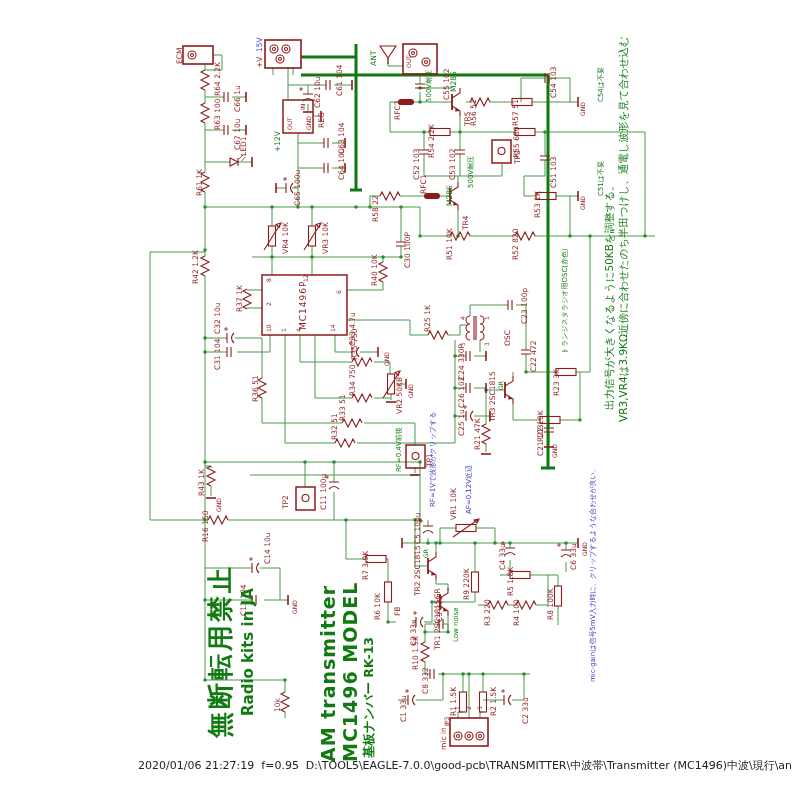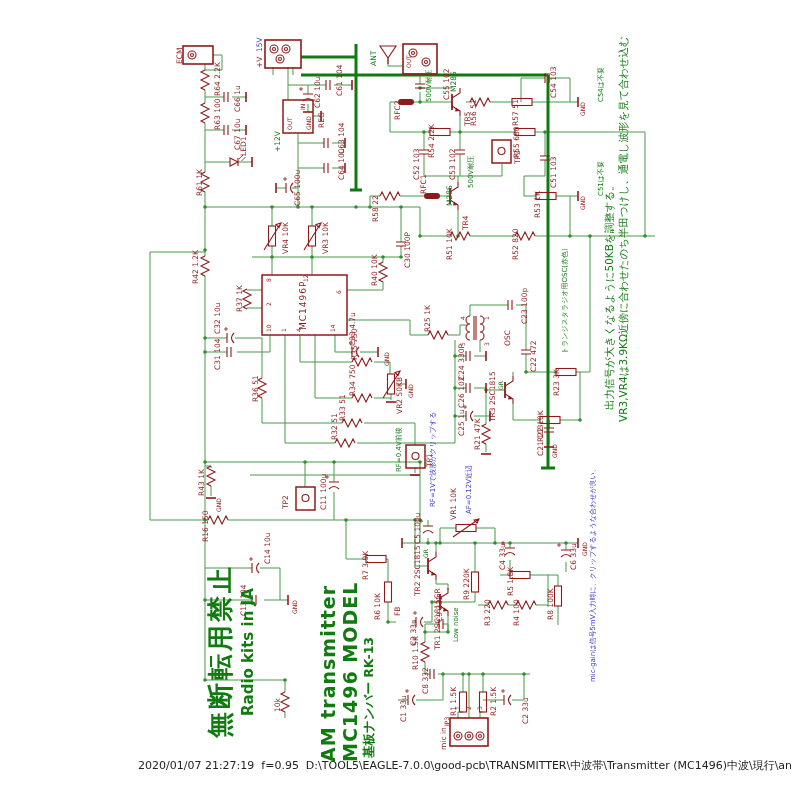--- a/index.html
+++ b/index.html
@@ -516,15 +516,15 @@
 <span class="v tiny" style="left:466px;top:710px">2</span>
 <span class="v tiny" style="left:477px;top:710px">3</span>
 <span class="v b n7" style="left:590px;top:682px">mic-gainは信号5mV入力時に、クリップするような合わせが良い、</span>
 
 <span class="v g stamp" style="left:206px;top:738px">無断転用禁止</span>
 <span class="v g brand" style="left:240px;top:716px">Radio kits in JA</span>
 <span class="v g t19" style="left:318px;top:762px">AM transmitter</span>
 <span class="v g t19" style="left:340px;top:762px">MC1496 MODEL</span>
 <span class="v g t12" style="left:362px;top:758px">基板ナンバー RK-13</span>
 
-<span class="status">2020/01/07 21:27:19  f=0.95  D:\TOOL5\EAGLE-7.0.0\good-pcb\TRANSMITTER\中波帯\Transmitter (MC1496)中波\現行\an</span>
+<span class="status">2020/01/06 21:27:19  f=0.95  D:\TOOL5\EAGLE-7.0.0\good-pcb\TRANSMITTER\中波帯\Transmitter (MC1496)中波\現行\an</span>
 
 </div>
 
 </body></html>

